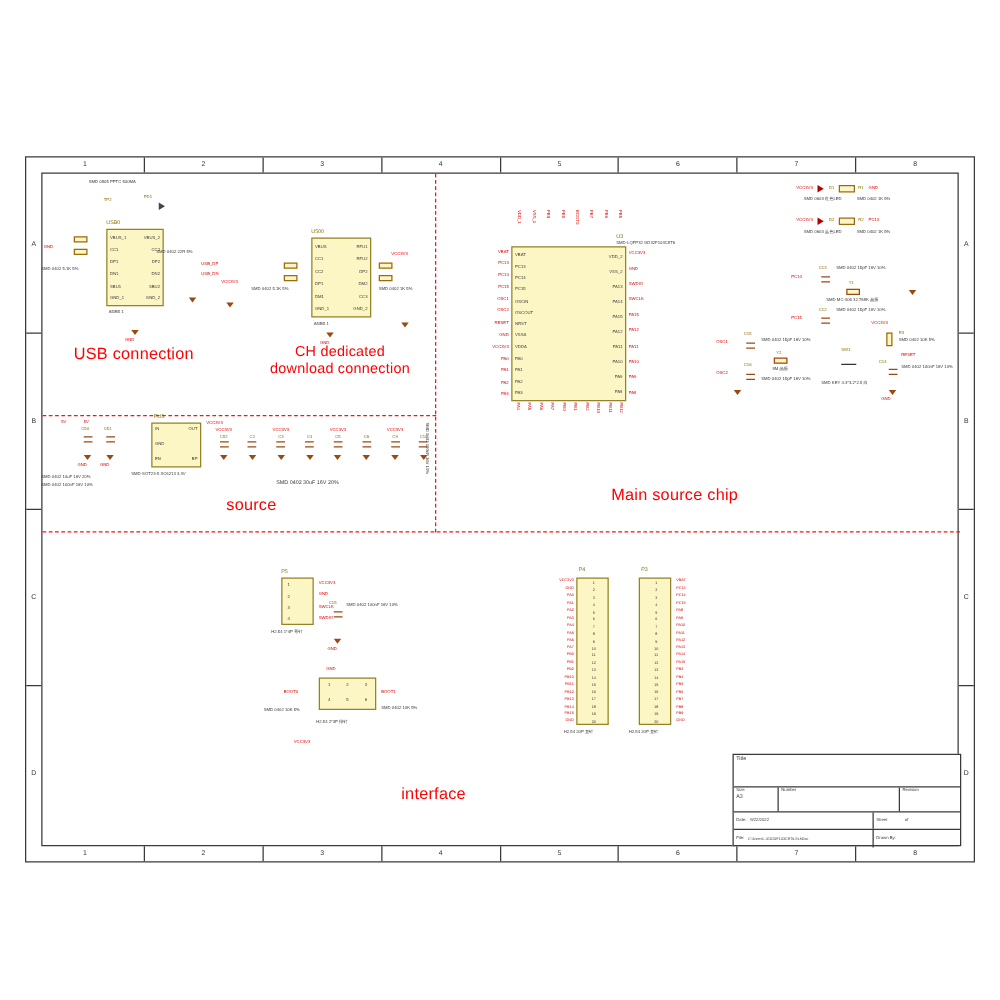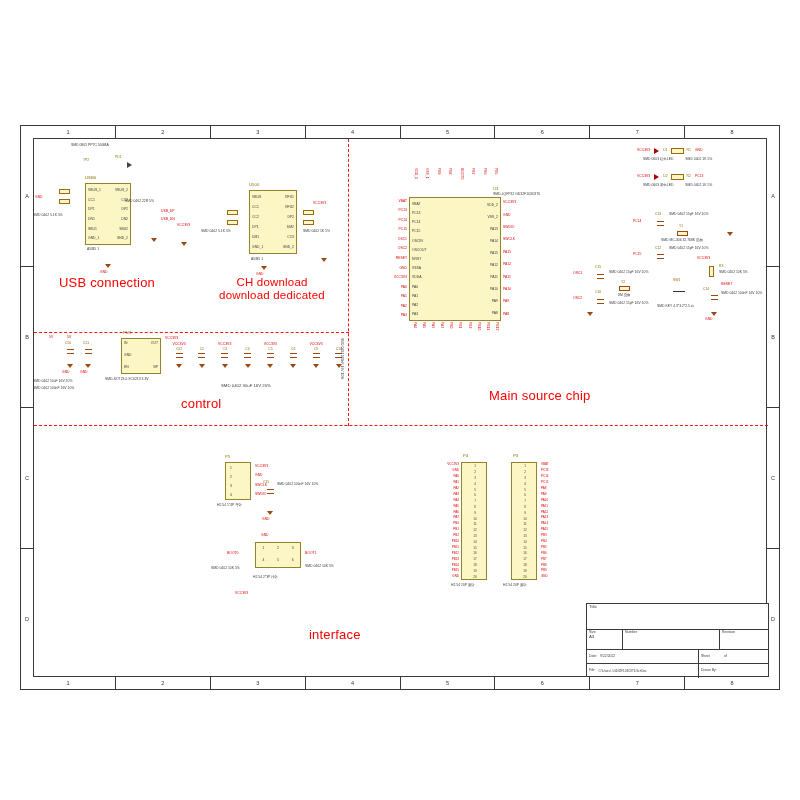--- a/index.html
+++ b/index.html
@@ -89,26 +89,26 @@
       <span class="gcell">C</span>
       <span class="gcell">D</span>
     </div>
 
   <div class="dash-v" style="left:327px;top:13px;height:287px"></div>
   <div class="dash-h" style="left:13px;top:206px;width:315px"></div>
   <div class="dash-h" style="left:13px;top:299px;width:734px"></div>
 
   <div class="sec" style="left:38px;top:149px">USB connection</div>
   <div class="sec" style="left:158px;top:150px;width:186px;text-align:center;font-size:11.5px;line-height:1.1">
-    <div>CH download</div>
-    <div>download dedicated</div>
-  </div>
-  <div class="sec" style="left:160px;top:270px">control</div>
+    <div>CH dedicated</div>
+    <div>download connection</div>
+  </div>
+  <div class="sec" style="left:160px;top:270px">source</div>
   <div class="sec" style="left:468px;top:262px">Main source chip</div>
-  <div class="sec" style="left:288px;top:501px">interface</div>
+  <div class="sec" style="left:300px;top:501px">interface</div>
 
   <span class="abs note t3" style="left:50px;top:18px;width:60px">SMD 0805 PPTC 500MA</span>
   <span class="abs ref t3" style="left:62px;top:33px">TP2</span>
   <span class="abs ref t3" style="left:94px;top:30px">PD1</span>
   <span class="abs diode-sym" style="left:106px;top:36px"></span>
   <span class="abs ref t4" style="left:64px;top:50px">USB0</span>
   <div class="comp" style="left:64px;top:57px;width:46px;height:62px">
     <div class="pin-col" style="left:2px;top:2px;height:58px;width:20px;align-items:flex-start">
         <span class="t3 note">VBUS_1</span>
         <span class="t3 note">CC1</span>

